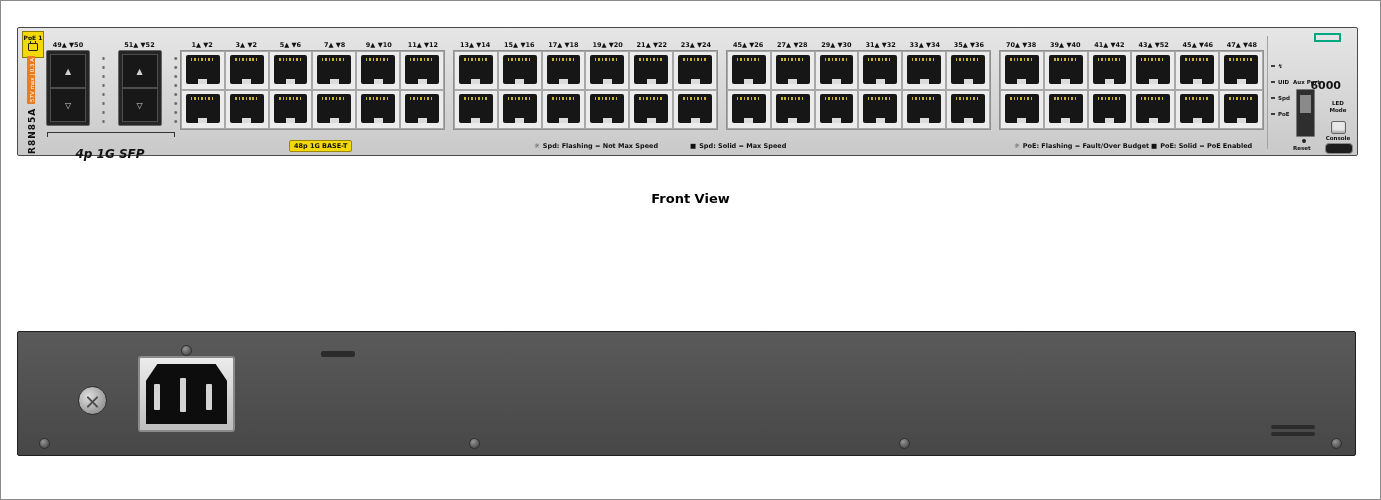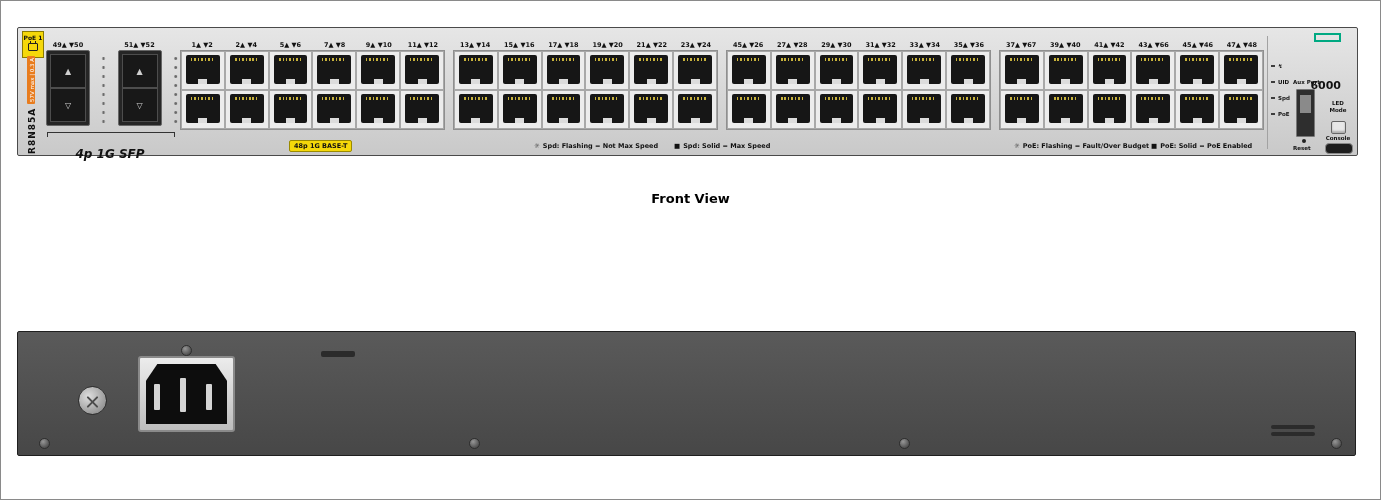--- a/index.html
+++ b/index.html
@@ -55,21 +55,21 @@
   .rj45::after{content:"";position:absolute;left:9px;right:9px;top:6px;height:3px;
         background:repeating-linear-gradient(90deg,#c8b23c 0 1.5px,#161616 1.5px 3.5px);}
 
   
   .baset-tag{position:absolute;left:271px;top:112px;background:#f5d80a;border:1px solid #9a8a00;
              font-size:6.5px;font-weight:bold;padding:1px 4px;border-radius:2px;color:#111;}
   .legend{position:absolute;inset:0;pointer-events:none;padding-left:19px;}
   .legend-item{position:absolute;top:114px;font-size:6.5px;font-weight:bold;color:#111;white-space:nowrap;}
   .legend-item .legend-icon{margin-right:3px;font-size:6.5px;}
   .legend-item:nth-child(1){left:516px}
-  .legend-item:nth-child(2){left:656px}
+  .legend-item:nth-child(2){left:672px}
   .legend-item:nth-child(3){left:996px}
   .legend-item:nth-child(4){left:1133px}
 
   
   .divider{position:absolute;left:1249px;top:8px;height:113px;border-left:1px solid #a2a2a2;}
   .status-leds{position:absolute;left:1253px;top:30px;}
   .status-led-row{display:flex;align-items:center;height:16px;}
   .led-mark{width:4px;height:2px;background:#3d3d3d;margin-right:3px;}
   .led-label{font-size:5.5px;font-weight:bold;color:#111;}
   .aux-label{position:absolute;left:1275px;top:51px;width:32px;font-size:5.5px;font-weight:bold;color:#111;}
@@ -163,21 +163,21 @@
           <div class="dot-col"></div>
         </div>
       <div class="sfp-bracket"></div>
       <div class="sfp-caption">4p 1G SFP</div>
     </div>
 
     <div class="port-groups" id="port-groups">
         <div class="port-group">
           <div class="group-labels">
             <div class="port-label">1▲ ▼2</div>
-            <div class="port-label">2▲ ▼4</div>
+            <div class="port-label">3▲ ▼2</div>
             <div class="port-label">5▲ ▼6</div>
             <div class="port-label">7▲ ▼8</div>
             <div class="port-label">9▲ ▼10</div>
             <div class="port-label">11▲ ▼12</div>
           </div>
           <div class="port-grid">
             <div class="rj45"></div>
             <div class="rj45"></div>
             <div class="rj45"></div>
             <div class="rj45"></div>
@@ -234,24 +234,24 @@
             <div class="rj45"></div>
             <div class="rj45"></div>
             <div class="rj45"></div>
             <div class="rj45"></div>
             <div class="rj45"></div>
             <div class="rj45"></div>
           </div>
         </div>
         <div class="port-group">
           <div class="group-labels">
-            <div class="port-label">37▲ ▼67</div>
+            <div class="port-label">70▲ ▼38</div>
             <div class="port-label">39▲ ▼40</div>
             <div class="port-label">41▲ ▼42</div>
-            <div class="port-label">43▲ ▼66</div>
+            <div class="port-label">43▲ ▼52</div>
             <div class="port-label">45▲ ▼46</div>
             <div class="port-label">47▲ ▼48</div>
           </div>
           <div class="port-grid">
             <div class="rj45"></div>
             <div class="rj45"></div>
             <div class="rj45"></div>
             <div class="rj45"></div>
             <div class="rj45"></div>
             <div class="rj45"></div>

